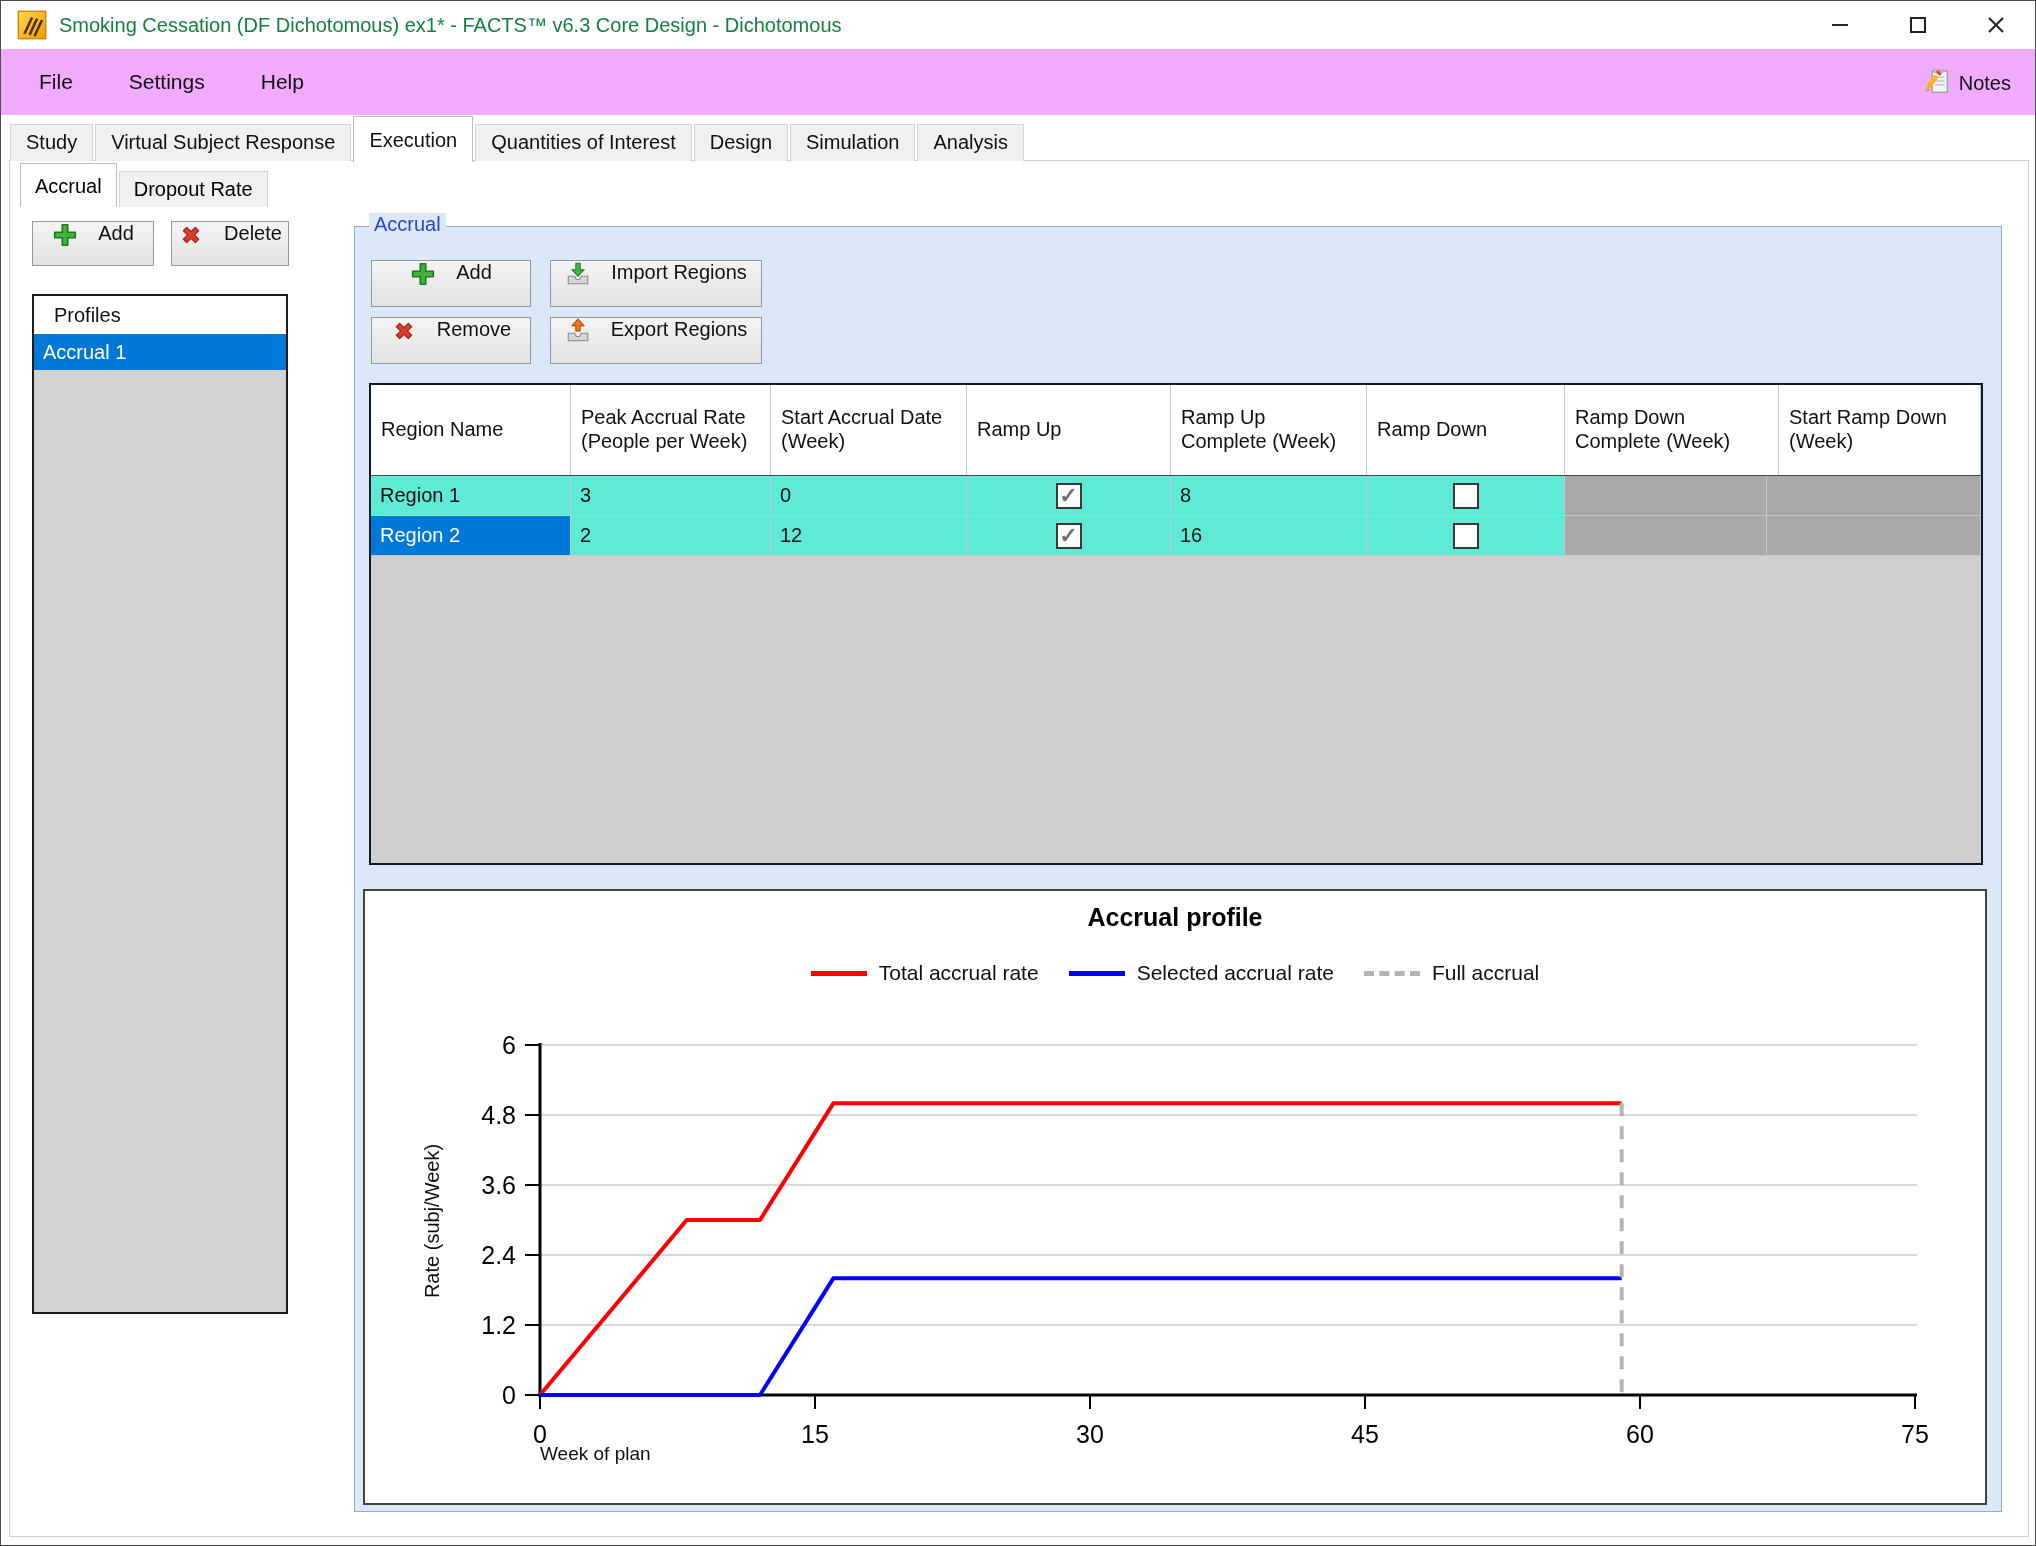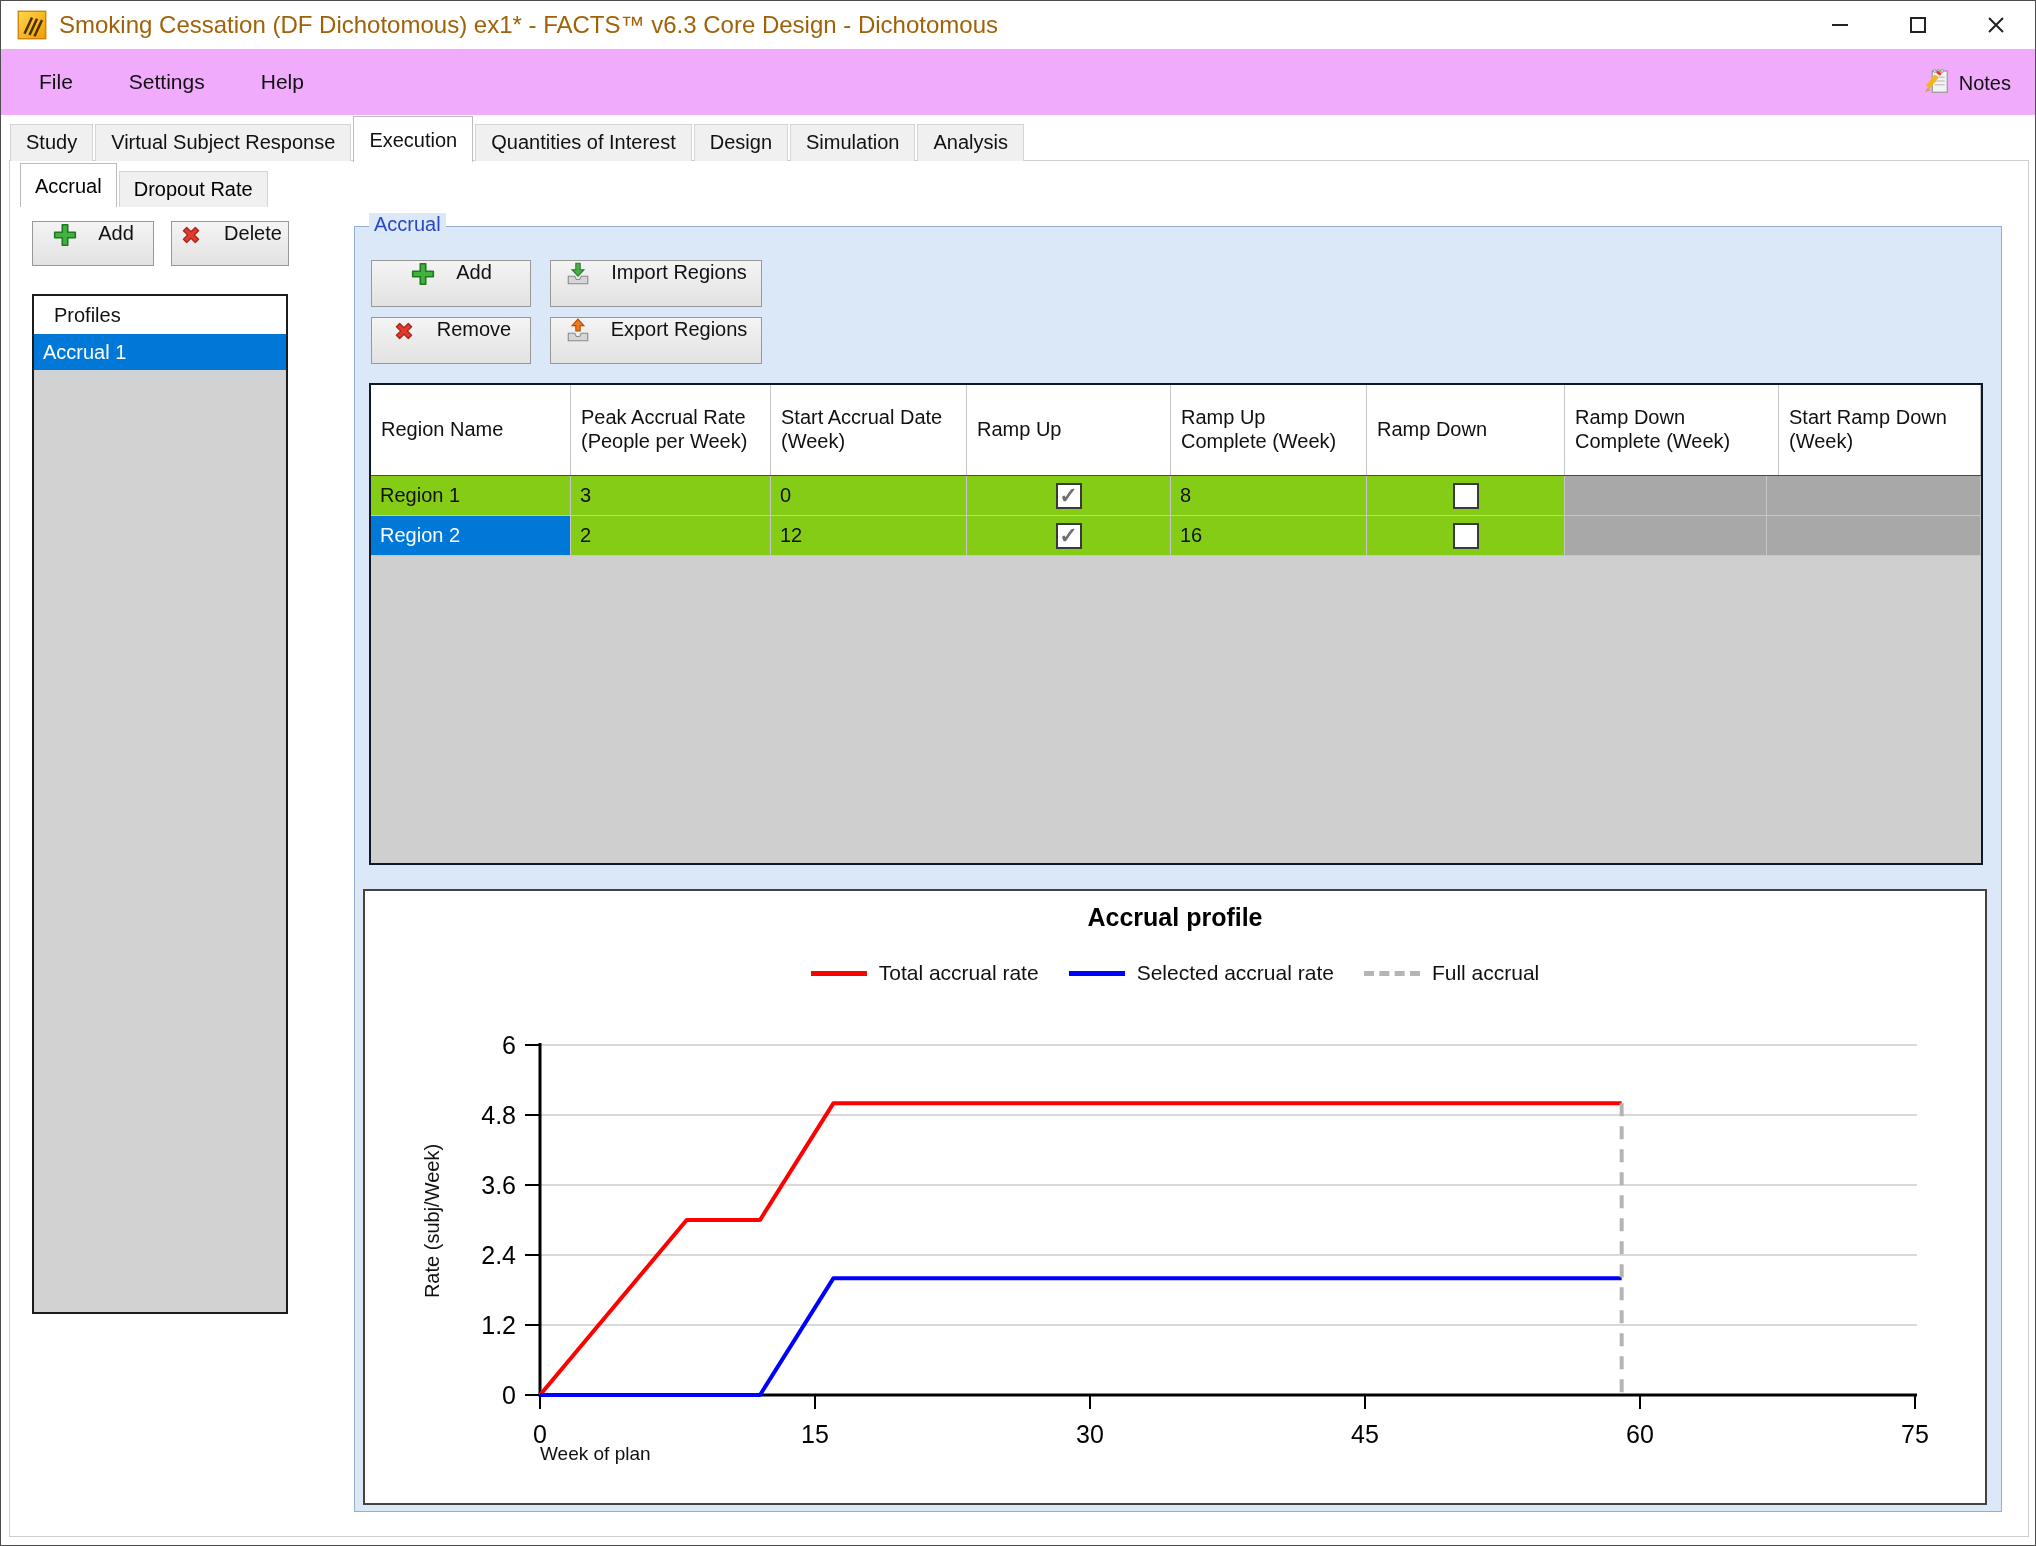--- a/index.html
+++ b/index.html
@@ -3,21 +3,21 @@
 <meta charset="utf-8">
 <style>
   * { box-sizing: border-box; margin: 0; padding: 0; }
   html,body { width:2036px; height:1546px; overflow:hidden; }
   body { font-family:"Liberation Sans", sans-serif; background:#fff; position:relative; }
   .window { position:absolute; inset:0; border:1px solid #4c4c4c; background:#fff; }
 
   
   .titlebar { position:absolute; left:0; top:0; right:0; height:48px; background:#fff; }
   .app-icon { position:absolute; left:16px; top:9px; width:30px; height:30px; }
-  .window-title { position:absolute; left:58px; top:0; height:48px; line-height:48px; font-size:24px; color:#a16207; white-space:nowrap; }
+  .window-title { position:absolute; left:58px; top:0; height:48px; line-height:48px; font-size:20px; color:#15803d; white-space:nowrap; }
   .win-controls { position:absolute; right:0; top:0; height:48px; display:flex; }
   .win-btn { width:78px; height:48px; display:flex; align-items:center; justify-content:center; }
 
   
   .menubar { position:absolute; left:0; top:48px; right:0; height:66px; background:#f0abfc; }
   .menu-items { position:absolute; left:38px; top:0; height:66px; display:flex; align-items:center; gap:56px; }
   .menu-item { font-size:21px; color:#111; cursor:default; }
   .notes-btn { position:absolute; right:24px; top:14px; height:40px; display:flex; align-items:center; gap:8px; font-size:20px; color:#111; }
 
   
@@ -44,21 +44,21 @@
 
   
   .groupbox { position:absolute; left:344px; top:65px; width:1648px; height:1286px; background:#dbe8f8; border:1px solid #93aed0; }
   .groupbox-label { position:absolute; left:14px; top:-14px; font-size:20px; color:#2b47c3; background:#dbe8f8; padding:0 5px; }
 
   
   .grid-control { position:absolute; left:14px; top:156px; width:1614px; height:482px; border:2px solid #0f172a; background:#cfcfcf; overflow:hidden; }
   .trow { display:flex; }
   .hcell { background:#fff; border-right:1px solid #c6c6c6; padding:6px 10px; font-size:20px; line-height:1.18; color:#111; display:flex; align-items:center; height:90px; }
   .hrow { border-bottom:1px solid #4a4a4a; }
-  .cell { background:#84cc16; border-right:1px solid #c6c6c6; border-bottom:1px solid #c6c6c6; font-size:20px; height:40px; line-height:38px; padding-left:9px; color:#111; }
+  .cell { background:#5eead4; border-right:1px solid #c6c6c6; border-bottom:1px solid #c6c6c6; font-size:20px; height:40px; line-height:38px; padding-left:9px; color:#111; }
   .cell.sel { background:#0078d7; color:#fff; }
   .cell.disabled { background:#a8a8a8; }
   .cell.check { display:flex; align-items:center; justify-content:center; padding-left:0; }
   .cb { width:26px; height:26px; border:2px solid #3a3a3a; background:#fff; display:flex; align-items:center; justify-content:center; font-size:22px; font-weight:bold; color:#6f6f6f; line-height:1; }
 
   
   .chart-panel { position:absolute; left:8px; top:662px; width:1624px; height:616px; border:2px solid #434343; background:#fff; }
   .chart-title { position:absolute; top:12px; left:0; right:0; text-align:center; font-size:25px; font-weight:bold; color:#000; }
   .chart-legend { position:absolute; top:70px; left:0; right:0; display:flex; justify-content:center; align-items:center; gap:30px; font-size:21px; color:#111; }
   .legend-item { display:flex; align-items:center; gap:12px; }

